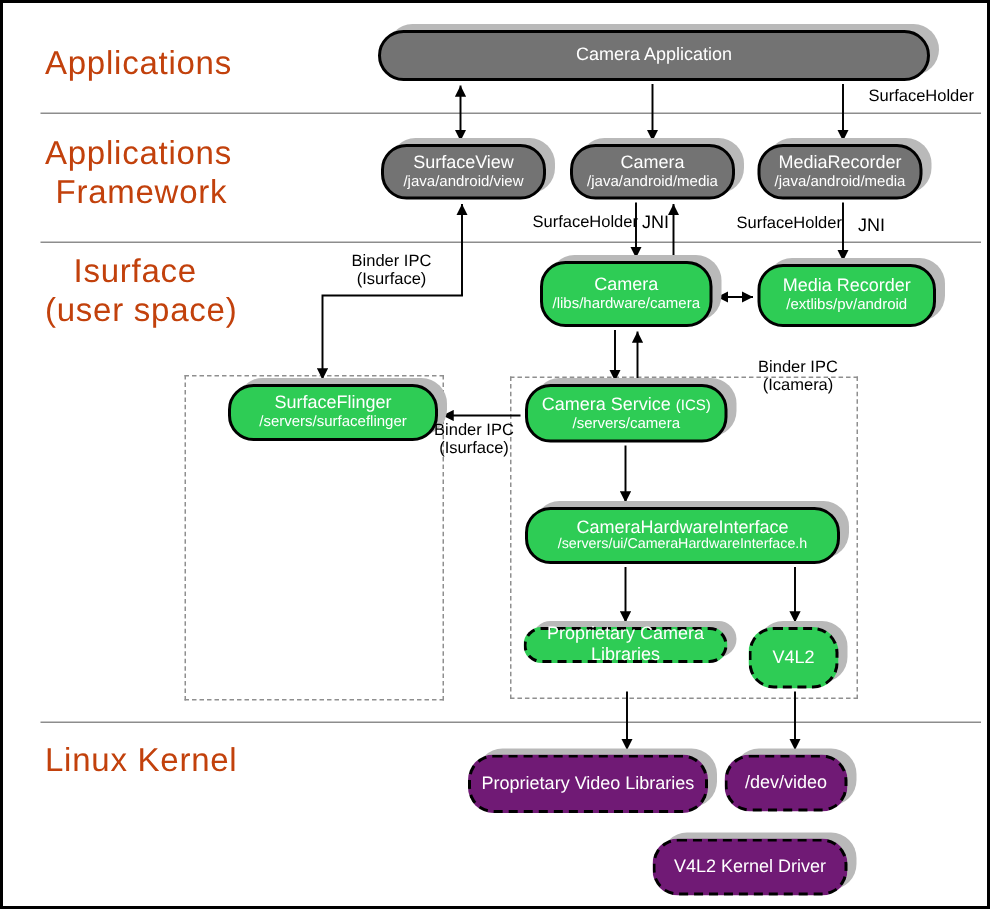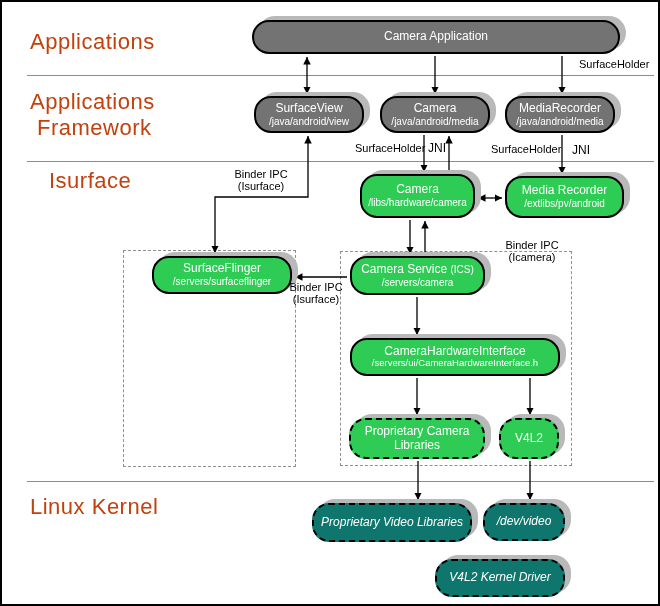--- a/index.html
+++ b/index.html
@@ -14,21 +14,21 @@
   .dashed-box{position:absolute;border:1px dashed #8f8f8f;box-sizing:border-box;}
   svg.wires{position:absolute;left:0;top:0;pointer-events:none;}
   .node{
     position:absolute;box-sizing:border-box;border:2px solid #000;border-radius:17px;
     color:#fff;display:flex;flex-direction:column;align-items:center;justify-content:center;
     text-align:center;box-shadow:6px -4px 0 #b9b9b9;line-height:1.15;
   }
   .node.dashed{border-style:dashed;}
   .blue{background:#737373;}
   .green{background:#2ecc55;}
-  .red{background:#0f766e;font-style:italic;}
+  .red{background:#701a75;}
   .node-title{font-size:12px;}
   .node-title .suffix{font-size:10px;margin-top:40px;}
   .node-sub{font-size:10px;white-space:nowrap;}
   .edge-label{position:absolute;font-size:11px;color:#000;line-height:12px;white-space:nowrap;}
   .edge-label.center{text-align:center;}
   .edge-label.right{text-align:right;}
   .jni{font-size:12px;}
 </style>
 </head>
 <body>
@@ -41,20 +41,21 @@
 
   <div class="layer-label" style="left:28px;top:27px">
     <span>Applications</span>
   </div>
   <div class="layer-label" style="left:28px;top:87px">
     <span>Applications</span>
     <span class="l2" style="padding-left:7px">Framework</span>
   </div>
   <div class="layer-label" style="left:28px;top:166px">
     <span style="padding-left:19px">Isurface</span>
+    <span class="l2">(user space)</span>
   </div>
   <div class="layer-label" style="left:28px;top:492px">
     <span>Linux Kernel</span>
   </div>
 
   <div class="dashed-box" style="left:121px;top:248px;width:173px;height:217px"></div>
   <div class="dashed-box" style="left:338px;top:249px;width:232px;height:215px"></div>
 
   <svg class="wires" width="660" height="606">
     <defs>
@@ -115,21 +116,21 @@
     <div class="node-title">
       <span>Camera Service</span>
       <span class="suffix">(ICS)</span>
     </div>
     <div class="node-sub">/servers/camera</div>
   </div>
   <div class="node green" style="left:348px;top:336px;width:210px;height:38px">
     <div class="node-title">CameraHardwareInterface</div>
     <div class="node-sub" style="font-size:9.5px">/servers/ui/CameraHardwareInterface.h</div>
   </div>
-  <div class="node green dashed" style="left:347px;top:416px;width:136px;height:41px">
+  <div class="node green dashed" style="left:347px;top:416px;width:136px;height:24px">
     <div class="node-title">Proprietary Camera Libraries</div>
   </div>
   <div class="node green dashed" style="left:497px;top:416px;width:60px;height:41px">
     <div class="node-title">V4L2</div>
   </div>
 
   <div class="node red dashed" style="left:310px;top:501px;width:160px;height:39px">
     <div class="node-title">Proprietary Video Libraries</div>
   </div>
   <div class="node red dashed" style="left:481px;top:501px;width:82px;height:38px">

